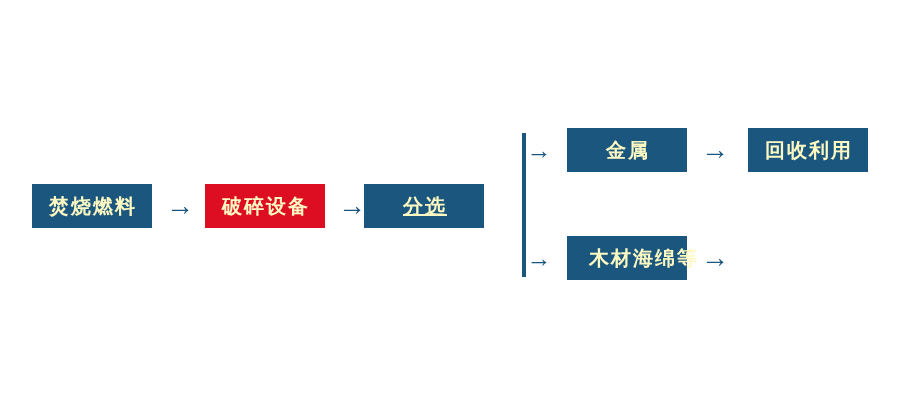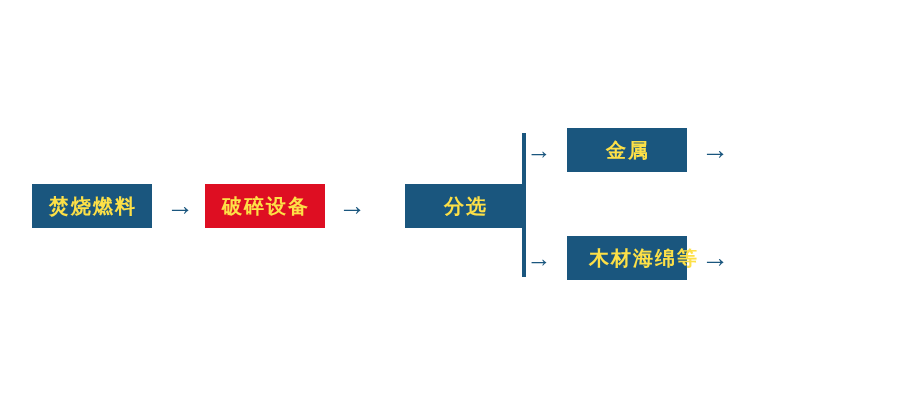--- a/index.html
+++ b/index.html
@@ -15,21 +15,21 @@
     background: #ffffff;
     overflow: hidden;
   }
   .node {
     position: absolute;
     height: 44px;
     width: 120px;
     display: flex;
     align-items: center;
     justify-content: center;
-    color: #fde047;
+    color: #fef9c3;
     font-weight: bold;
     font-size: 20px;
     letter-spacing: 2px;
     text-indent: 2px;
     box-sizing: border-box;
     white-space: nowrap;
   }
   .node.blue { background: var(--box-blue, #1A567E); }
   .node.red  { background: var(--box-red, #DE0E22); }
   .flow-arrow {
@@ -51,21 +51,21 @@
     top: 133px;
     width: 4px;
     height: 144px;
     background: var(--arrow-blue, #1A567E);
   }
   
   .n-bulky   { left: 32px;  top: 184px; }
   .a-1       { left: 163px; top: 184px; }
   .n-crush   { left: 205px; top: 184px; }
   .a-2       { left: 335px; top: 184px; }
-  .n-sort    { left: 405px; top: 184px; }
+  .n-sort    { left: 364px; top: 184px; text-decoration: underline; }
   
   .a-top     { left: 523px; top: 128px; width: 32px; font-size: 25px; }
   .n-metal   { left: 567px; top: 128px; }
   .a-3       { left: 698px; top: 128px; }
   .n-recycle { left: 748px; top: 128px; }
   
   .a-bottom  { left: 523px; top: 236px; width: 32px; font-size: 25px; }
   .n-wood    { left: 567px; top: 236px; padding-left: 32px; }
   .a-4       { left: 698px; top: 236px; }
   .n-fuel    { left: 748px; top: 236px; }
@@ -86,20 +86,21 @@
   <div class="node blue n-sort">分选</div>
 
   <div class="vline"></div>
 
   <div class="flow-arrow a-top">→</div>
 
   <div class="node blue n-metal">金属</div>
 
   <div class="flow-arrow a-3">→</div>
 
+  <div class="node blue n-recycle">回收利用</div>
 
   <div class="flow-arrow a-bottom">→</div>
 
   <div class="node blue n-wood">木材海绵等</div>
 
   <div class="flow-arrow a-4">→</div>
 
 
 </div>
 

